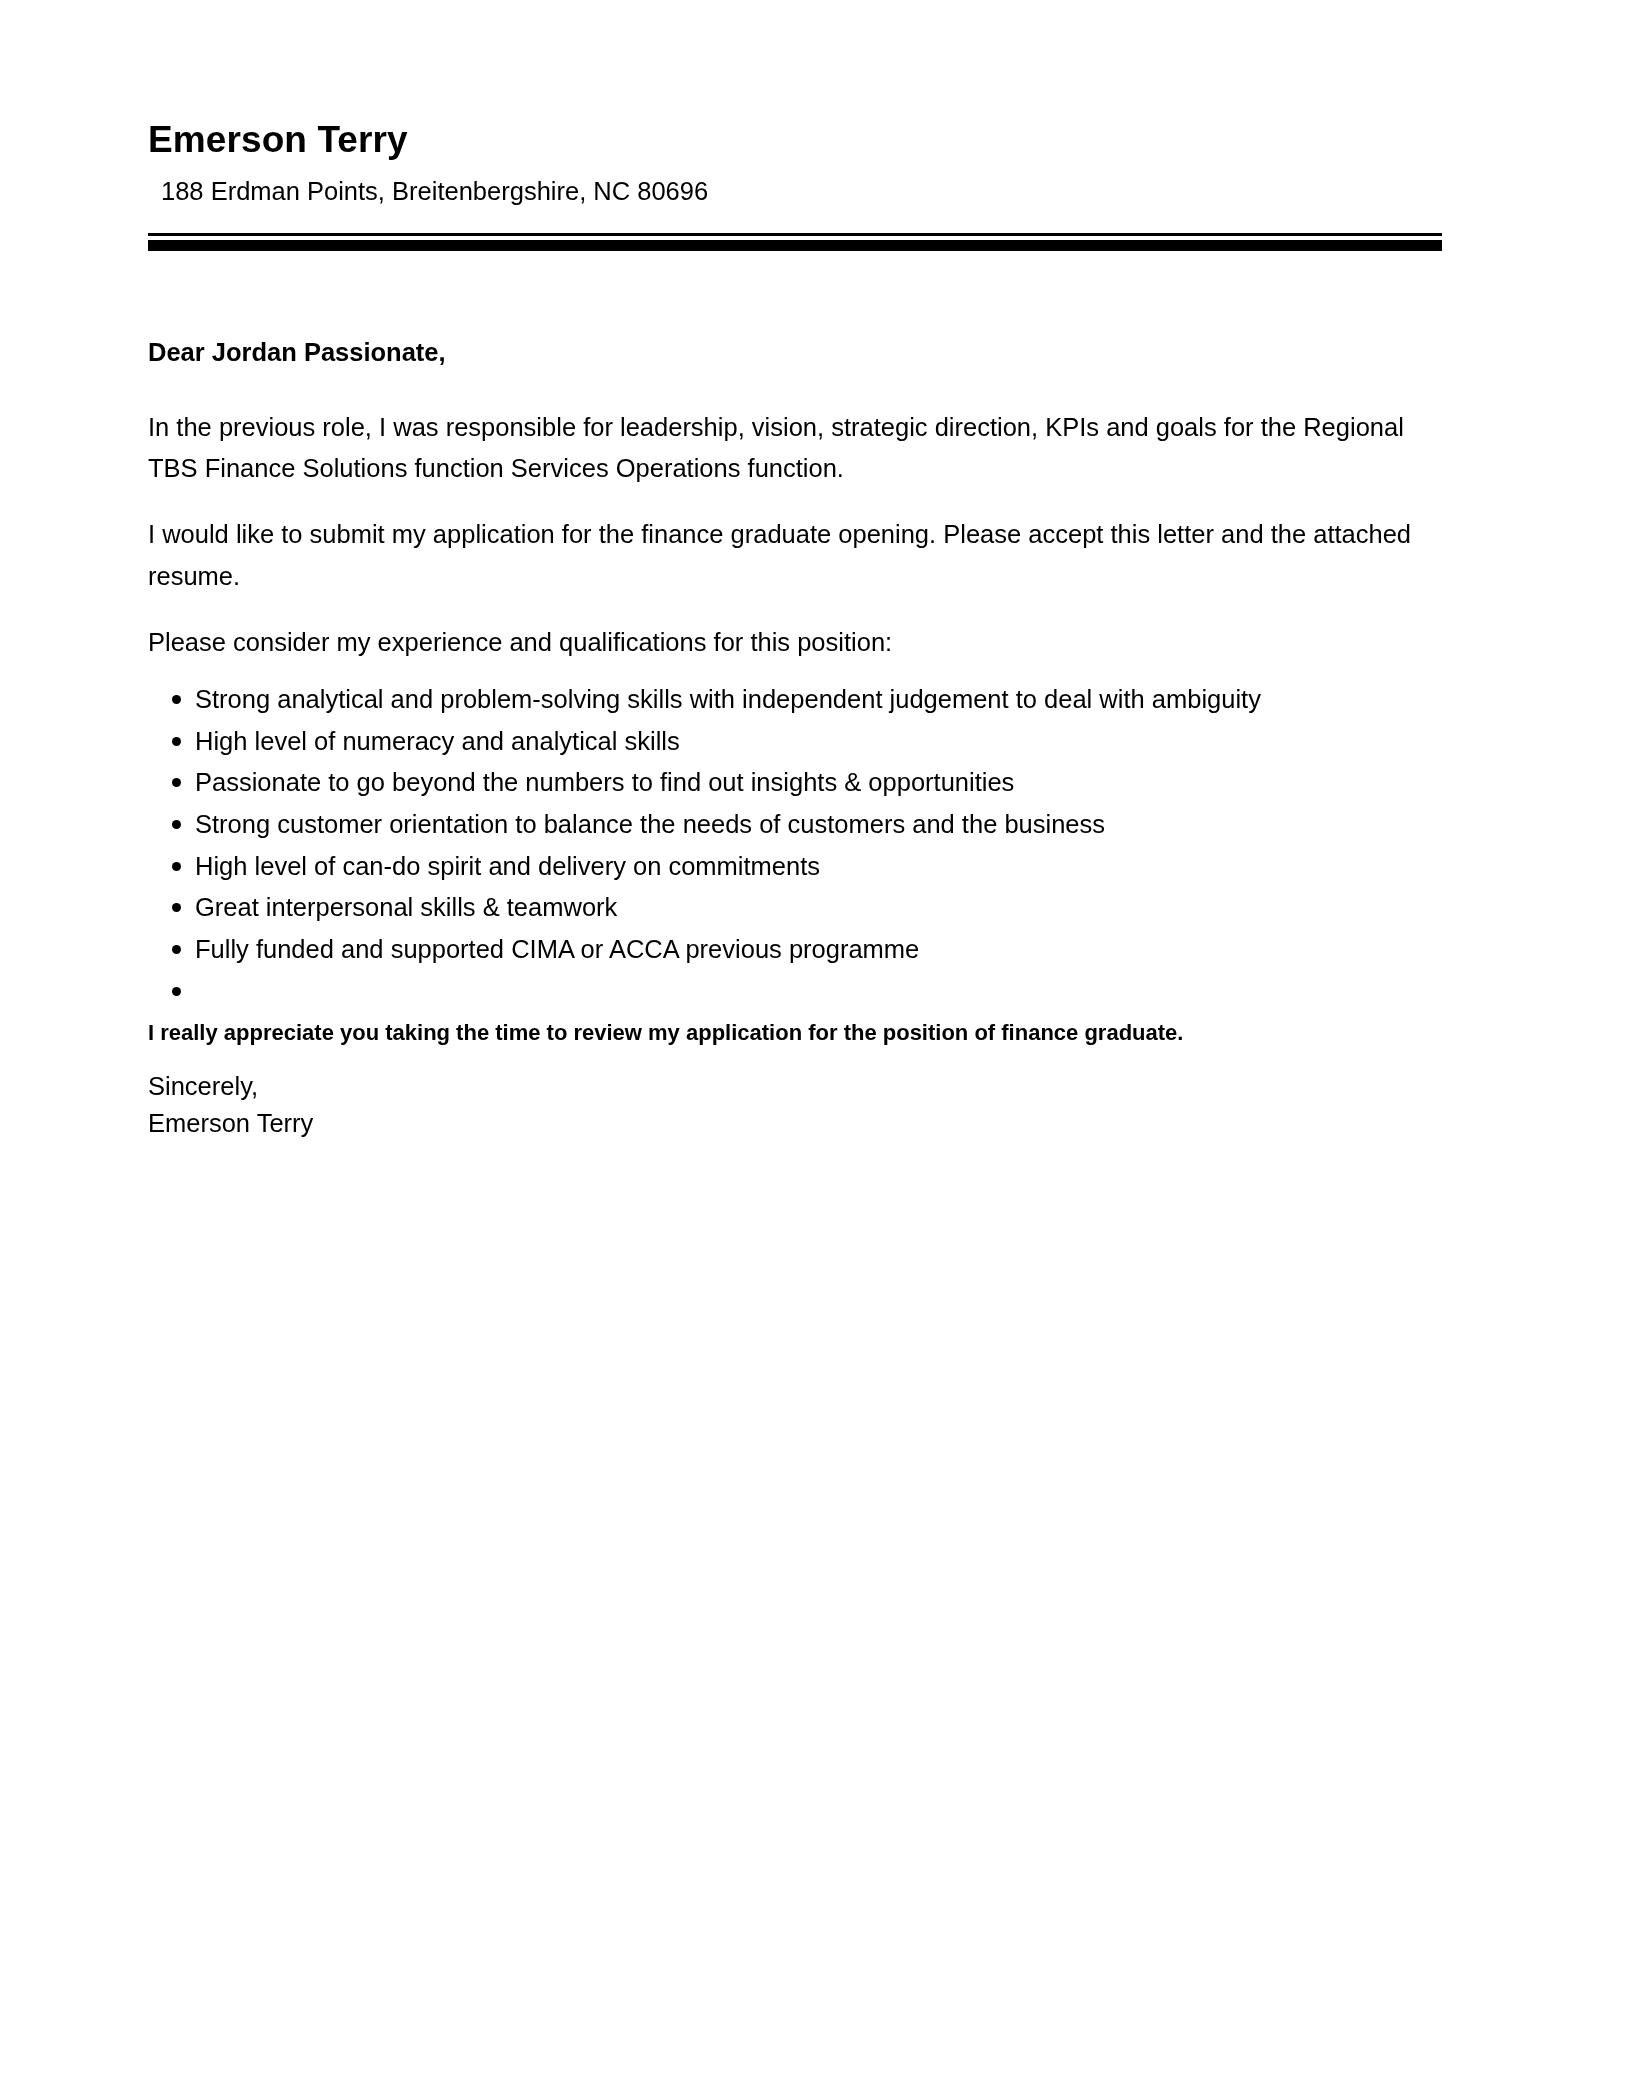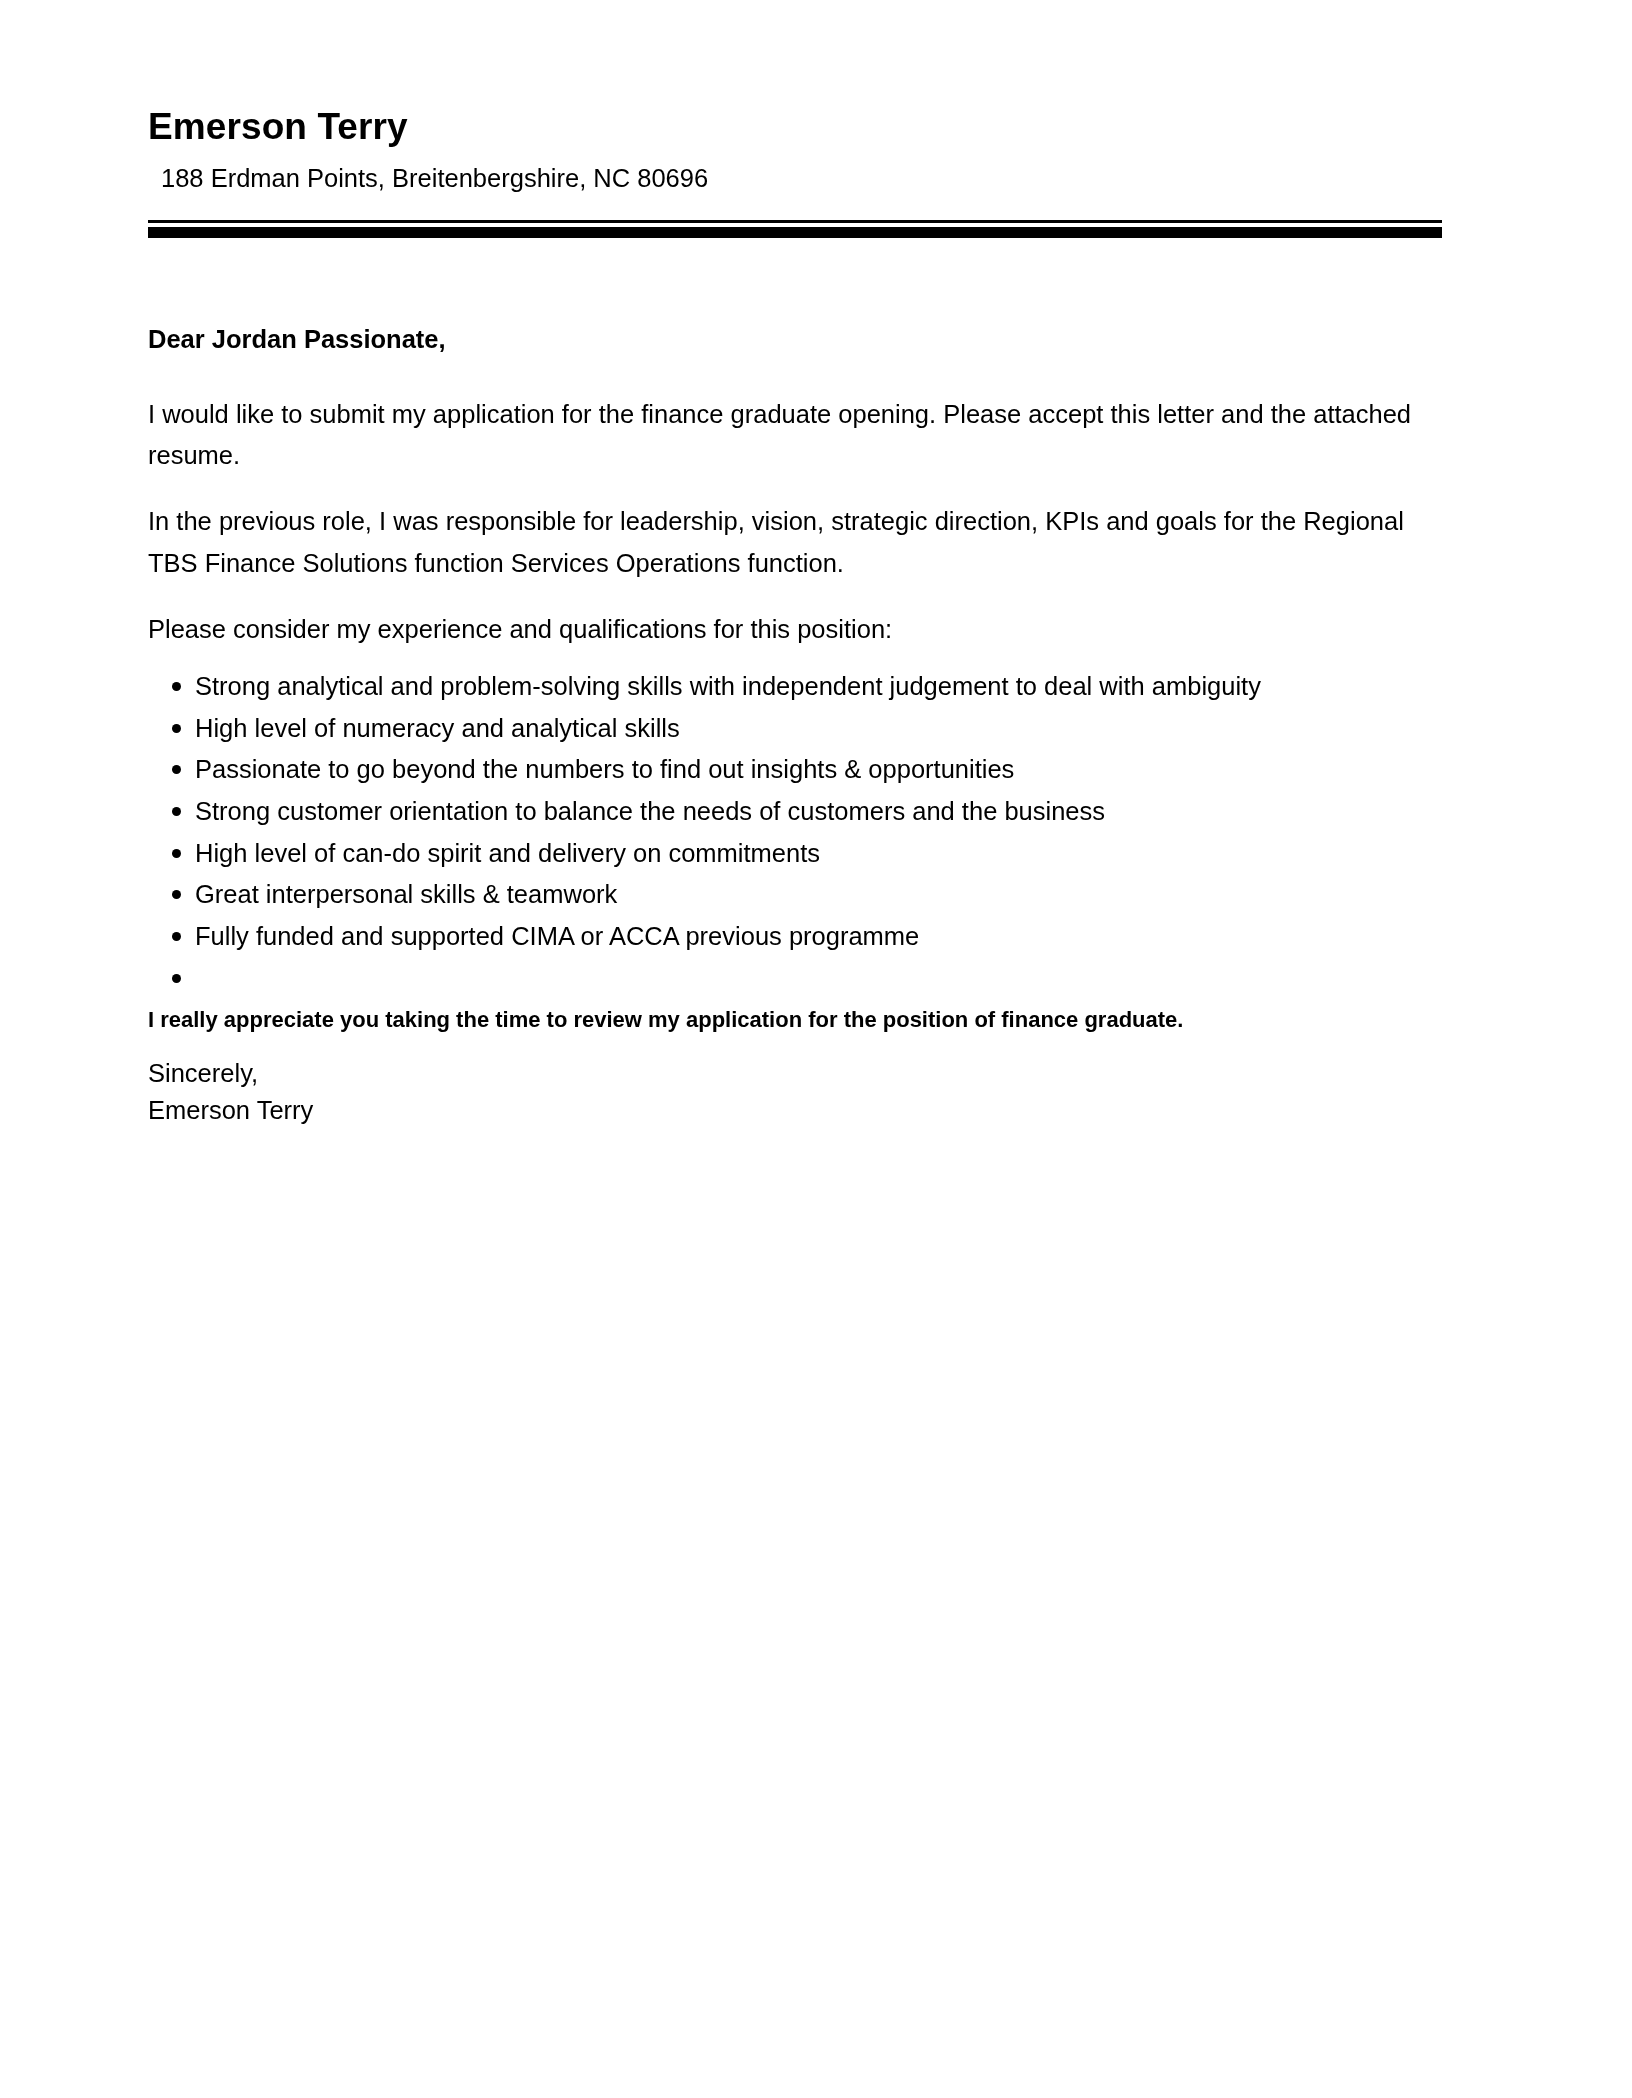--- a/index.html
+++ b/index.html
@@ -18,21 +18,21 @@
     width: 1632px;
     height: 2098px;
     background: #ffffff;
     box-sizing: border-box;
     overflow: hidden;
   }
 
   .letter {
     position: absolute;
     left: 148px;
-    top: 0;
+    top: 13px;
     width: 1294px;
   }
 
   
   .letterhead {
     padding-top: 104px;
   }
 
   .sender-name {
     font-size: 37px;
@@ -145,23 +145,23 @@
         <div class="rule-thin"></div>
         <div class="rule-gap"></div>
         <div class="rule-thick"></div>
       </div>
     </header>
 
     <main class="body-block">
 
       <p class="salutation">Dear Jordan Passionate,</p>
 
+      <p class="para">In the previous role, I was responsible for leadership, vision, strategic direction, KPIs and goals for the Regional TBS Finance Solutions function Services Operations function.</p>
+
       <p class="para">I would like to submit my application for the finance graduate opening. Please accept this letter and the attached resume.</p>
-
-      <p class="para">In the previous role, I was responsible for leadership, vision, strategic direction, KPIs and goals for the Regional TBS Finance Solutions function Services Operations function.</p>
 
       <p class="para para-intro">Please consider my experience and qualifications for this position:</p>
 
       <ul class="qualifications">
         <li>
           <span class="bullet-dot"></span>
           <span>Strong analytical and problem-solving skills with independent judgement to deal with ambiguity</span>
         </li>
         <li>
           <span class="bullet-dot"></span>

